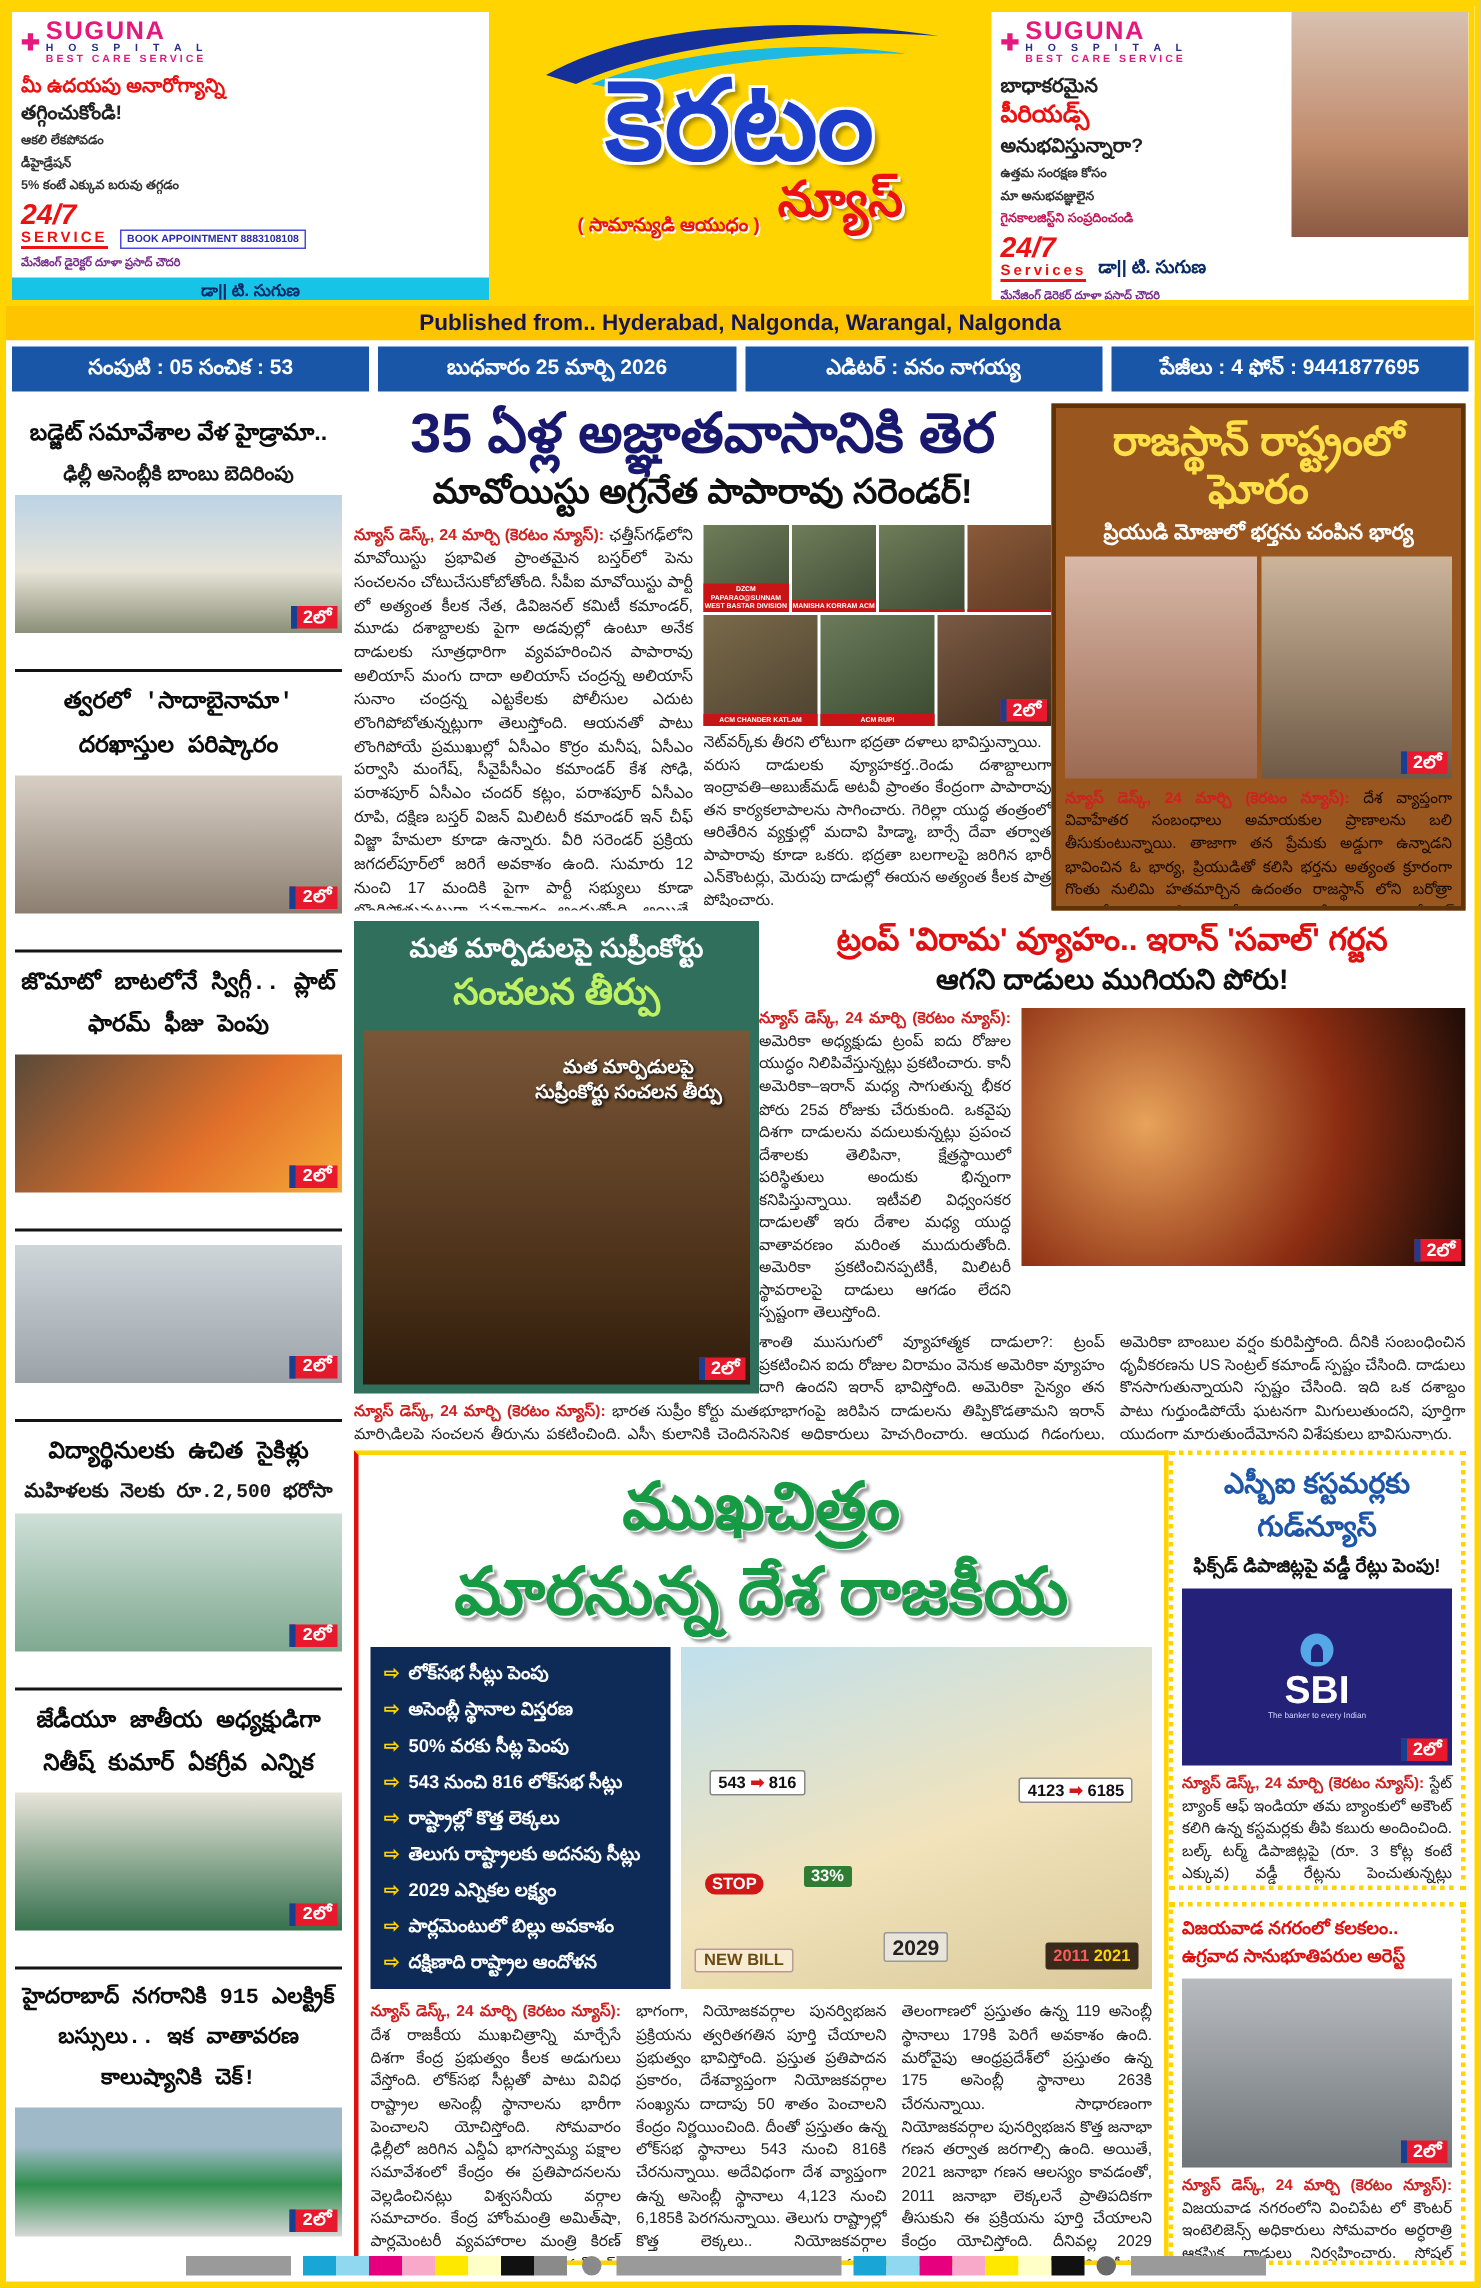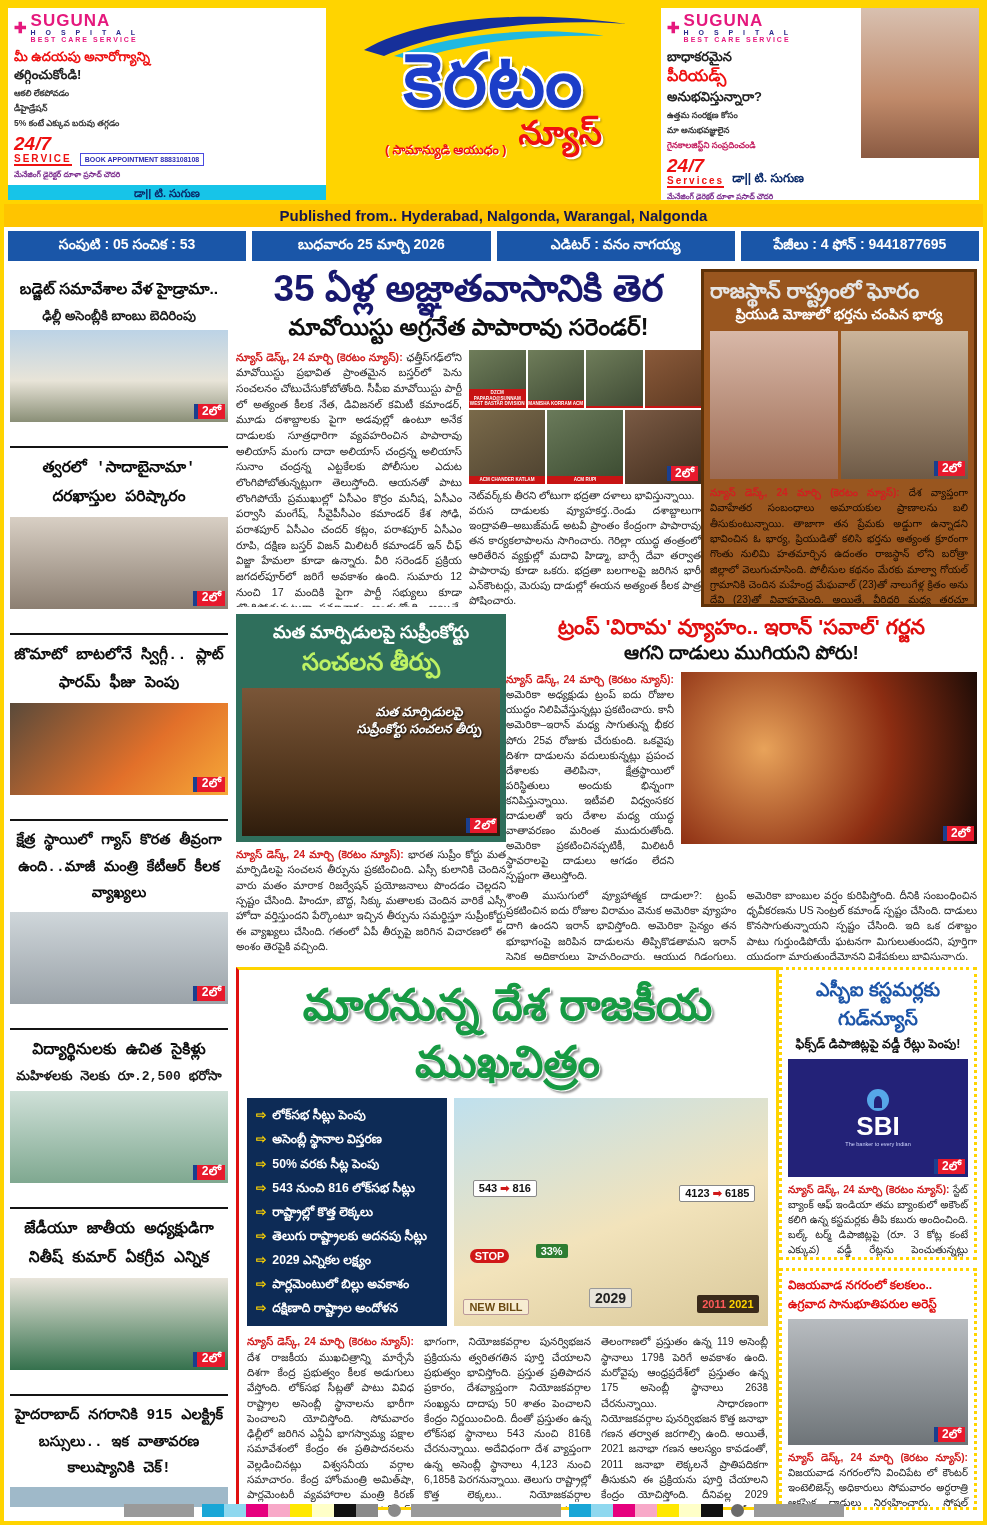--- a/index.html
+++ b/index.html
@@ -58,32 +58,32 @@
   .dateline{color:#D02020;font-weight:800;}
   .pgrid{flex:0 0 232px;}
   .pg{display:grid;grid-template-columns:repeat(4,1fr);gap:2px;}
   .pg3{grid-template-columns:repeat(3,1fr);margin-top:2px;position:relative;}
   .pgcell{height:58px;position:relative;background:linear-gradient(150deg,#6f7d5a,#3e4a34);}
   .pgcap{position:absolute;left:0;right:0;bottom:0;background:#C81414;color:#fff;font-size:4.6px;
          line-height:1.2;text-align:center;padding:1px 0;font-weight:700;}
   .mbody2{font-size:10.4px;line-height:1.45;text-align:justify;margin-top:4px;color:#222;}
   
   .raj{flex:0 0 276px;background:#99561F;border:3px solid #5f3208;padding:5px 6px;overflow:hidden;}
-  .raj-h{color:#e5e5e5;font-size:21px;font-weight:800;line-height:1.2;margin:1px 0;}
+  .raj-h{color:#fde047;font-size:27px;font-weight:800;text-align:center;line-height:1.2;margin:1px 0;}
   .raj-s{color:#fff;font-size:14px;font-weight:700;text-align:center;margin:3px 0 5px;}
   .raj-photos{display:flex;gap:3px;height:148px;position:relative;}
   .raj-p1{flex:1;background:linear-gradient(180deg,#d8b8a8,#9c6a52);}
   .raj-p2{flex:1;background:linear-gradient(180deg,#cbb49a,#6e5a46);}
   .raj-body{font-size:10.2px;line-height:1.5;text-align:justify;color:#160a00;margin-top:6px;}
   
   .court{flex:0 0 270px;overflow:hidden;}
   .court-box{background:#2F6F5C;padding:7px 6px 6px;}
   .court-h1{color:#fff;font-size:17.5px;font-weight:800;text-align:center;line-height:1.3;margin:0;}
   .court-h2{color:#bef264;font-size:24px;font-weight:800;text-align:center;margin:4px 0 6px;}
-  .court-photo{height:148px;position:relative;background:linear-gradient(180deg,#7a5638,#4a3018 70%,#2e1c0c);font-style:italic;}
+  .court-photo{height:236px;position:relative;background:linear-gradient(180deg,#7a5638,#4a3018 70%,#2e1c0c);}
   .court-cap{position:absolute;top:16px;right:6px;width:150px;color:#fff;font-size:12.5px;font-weight:700;
              text-align:center;line-height:1.4;text-shadow:1px 1px 2px #000;}
   .court-body{font-size:10.4px;line-height:1.48;text-align:justify;margin-top:5px;color:#222;}
   
   .trump{flex:1;overflow:hidden;}
   .trump-h{color:#E01010;font-size:21px;font-weight:800;text-align:center;line-height:1.2;margin:0;}
   .trump-s{color:#111;font-size:19px;font-weight:800;text-align:center;margin:3px 0 4px;}
   .trow{display:flex;gap:7px;}
   .tbody{flex:0 0 168px;font-size:10.4px;line-height:1.45;text-align:justify;color:#222;}
   .tphoto{flex:1;height:172px;position:relative;background:radial-gradient(circle at 28% 45%,#e8a35a,#8c2d12 55%,#160a06);}
@@ -241,21 +241,20 @@
           <span class="b2">2లో</span>
         </div>
       </div>
       <div class="story">
         <div class="lhead">జొమాటో బాటలోనే స్విగ్గీ.. ప్లాట్ ఫారమ్ ఫీజు పెంపు</div>
         <div class="lphoto ph-swiggy">
           <span class="b2">2లో</span>
         </div>
       </div>
       <div class="story">
-        <div class="lhead" style="font-size:14.5px;">క్షేత్ర స్థాయిలో గ్యాస్ కొరత తీవ్రంగా ఉంది..మాజీ మంత్రి కేటీఆర్ కీలక వ్యాఖ్యలు</div>
         <div class="lphoto ph-ktr">
           <span class="b2">2లో</span>
         </div>
       </div>
       <div class="story">
         <div class="lhead">విద్యార్థినులకు ఉచిత సైకిళ్లు</div>
         <div class="lsub">మహిళలకు నెలకు రూ.2,500 భరోసా</div>
         <div class="lphoto ph-girl">
           <span class="b2">2లో</span>
         </div>
@@ -363,22 +362,22 @@
           <div class="tcols">
             <div class="tcol">శాంతి ముసుగులో వ్యూహాత్మక దాడులా?: ట్రంప్ ప్రకటించిన ఐదు రోజుల విరామం వెనుక అమెరికా వ్యూహం దాగి ఉందని ఇరాన్ భావిస్తోంది. అమెరికా సైన్యం తన భూభాగంపై జరిపిన దాడులను తిప్పికొడతామని ఇరాన్ సైనిక అధికారులు హెచ్చరించారు. ఆయుధ గిడ్డంగులు, స్థావరాలు లక్ష్యంగా దాడులు జరుగుతున్నాయని సమాచారం.</div>
             <div class="tcol">అమెరికా బాంబుల వర్షం కురిపిస్తోంది. దీనికి సంబంధించిన ధృవీకరణను US సెంట్రల్ కమాండ్ స్పష్టం చేసింది. దాడులు కొనసాగుతున్నాయని స్పష్టం చేసింది. ఇది ఒక దశాబ్దం పాటు గుర్తుండిపోయే ఘటనగా మిగులుతుందని, పూర్తిగా యుద్ధంగా మారుతుందేమోనని విశ్లేషకులు భావిస్తున్నారు.</div>
           </div>
         </div>
       </div>
 
       <div class="band band3">
         <div class="feature">
           <h1 class="feat-h">
+            <div>ముఖచిత్రం</div>
             <div>మారనున్న దేశ రాజకీయ</div>
-            <div>ముఖచిత్రం</div>
           </h1>
           <div class="feat-mid">
             <ul class="bullets">
               <li>
                   <span class="arrow">⇨</span>
                   <span>లోక్‌సభ సీట్లు పెంపు</span>
                 </li>
               <li>
                   <span class="arrow">⇨</span>
                   <span>అసెంబ్లీ స్థానాల విస్తరణ</span>

